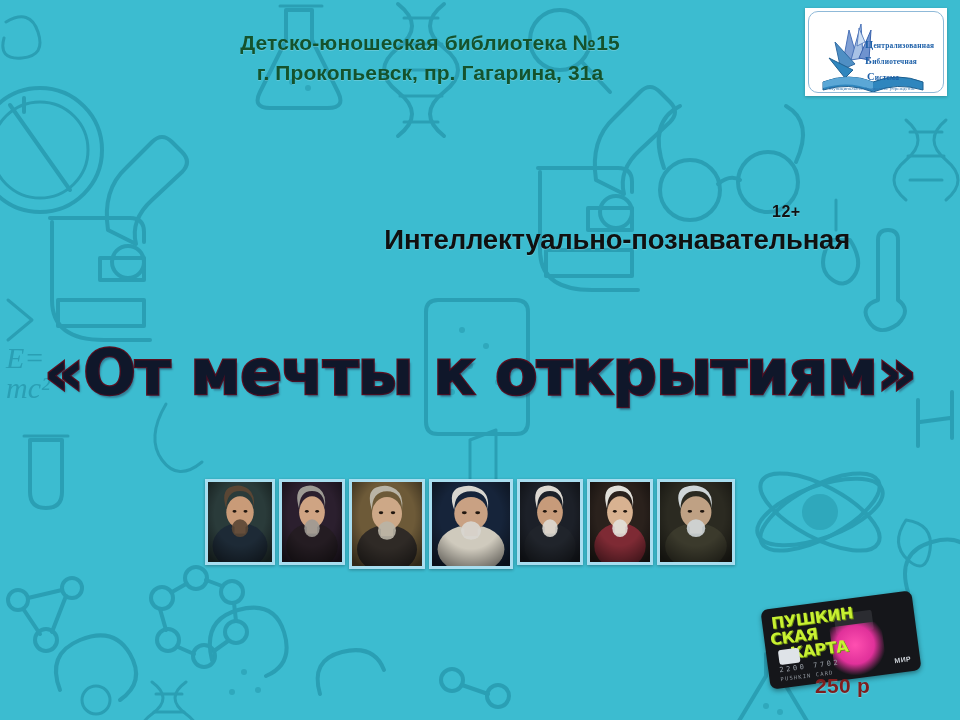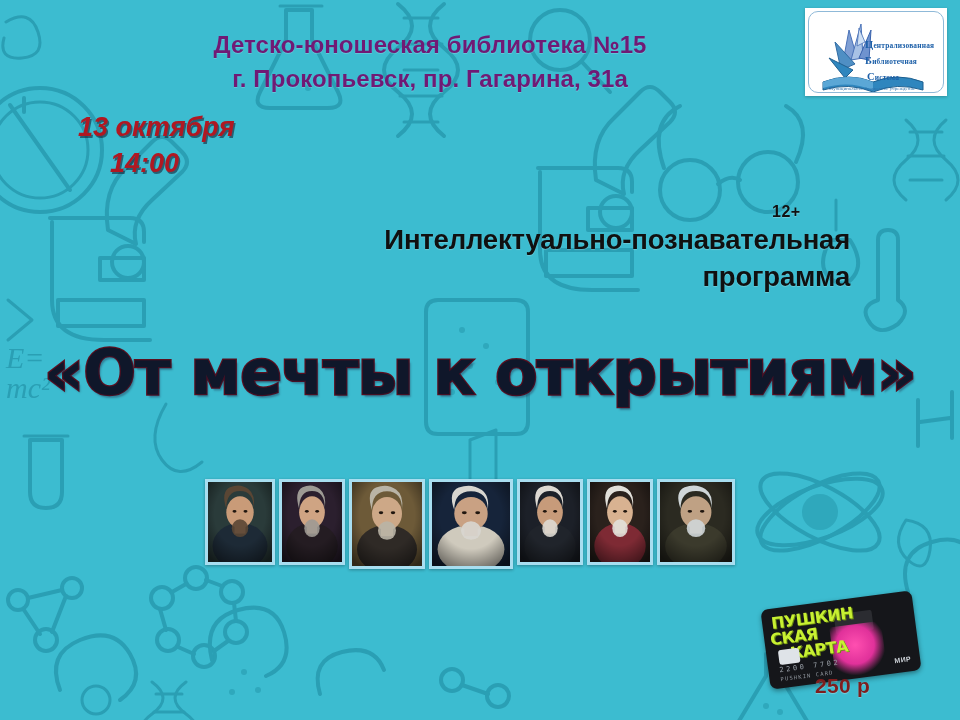--- a/index.html
+++ b/index.html
@@ -24,22 +24,22 @@
   #doodles svg{display:block;width:960px;height:720px;}
   .dl{fill:none;stroke:#2a9fb4;stroke-width:4;stroke-linecap:round;stroke-linejoin:round;}
   .dl2{fill:none;stroke:#2a9fb4;stroke-width:3;stroke-linecap:round;stroke-linejoin:round;}
   .dfill{fill:#2fa8bc;}
   .dtxt{fill:#2a9fb4;font-family:"Liberation Serif",serif;font-size:30px;font-style:italic;}
 
   
   .header-text{
     position:absolute;left:0;top:28px;width:860px;
     text-align:center;
-    color:#701a75;
-    font-size:24px;
+    color:#14532d;
+    font-size:21px;
     font-weight:600;
     line-height:1.42;
     letter-spacing:.1px;
     text-shadow:0 1px 0 rgba(255,255,255,.18);
   }
   .header-text div{white-space:nowrap;}
   .hdr-line2{}
 
   
   #logo{
@@ -347,30 +347,25 @@
       <div class="logo-txt lt2">
         <span class="cap">Б</span><span>иблиотечная</span>
       </div>
       <div class="logo-txt lt3">
         <span class="cap">С</span><span>истема</span>
       </div>
       <div class="logo-sub">Муниципальное бюджетное учреждение</div>
     </div>
   </div>
 
-  <div id="date-block">
-    <span>13 октября</span>
-    <span class="time">14:00</span>
-  </div>
 
   <div id="age-rating">12+</div>
 
   <div id="subtitle">
     <div>Интеллектуально-познавательная</div>
-    <div>программа</div>
   </div>
 
   <div id="main-title">«От мечты к открытиям»</div>
 
   <div id="portrait-strip">
       <div class="portrait" style="width: 70px; height: 86px;">
         <svg class="pimg" viewBox="0 0 70 90" preserveAspectRatio="none">
           <rect x="0" y="0" width="70" height="90" fill="#2a3b3a"></rect>
           <ellipse cx="35" cy="72" rx="30" ry="26" fill="#1d2a36"></ellipse>
           <rect x="29" y="44" width="12" height="14" fill="#c99b78"></rect>

